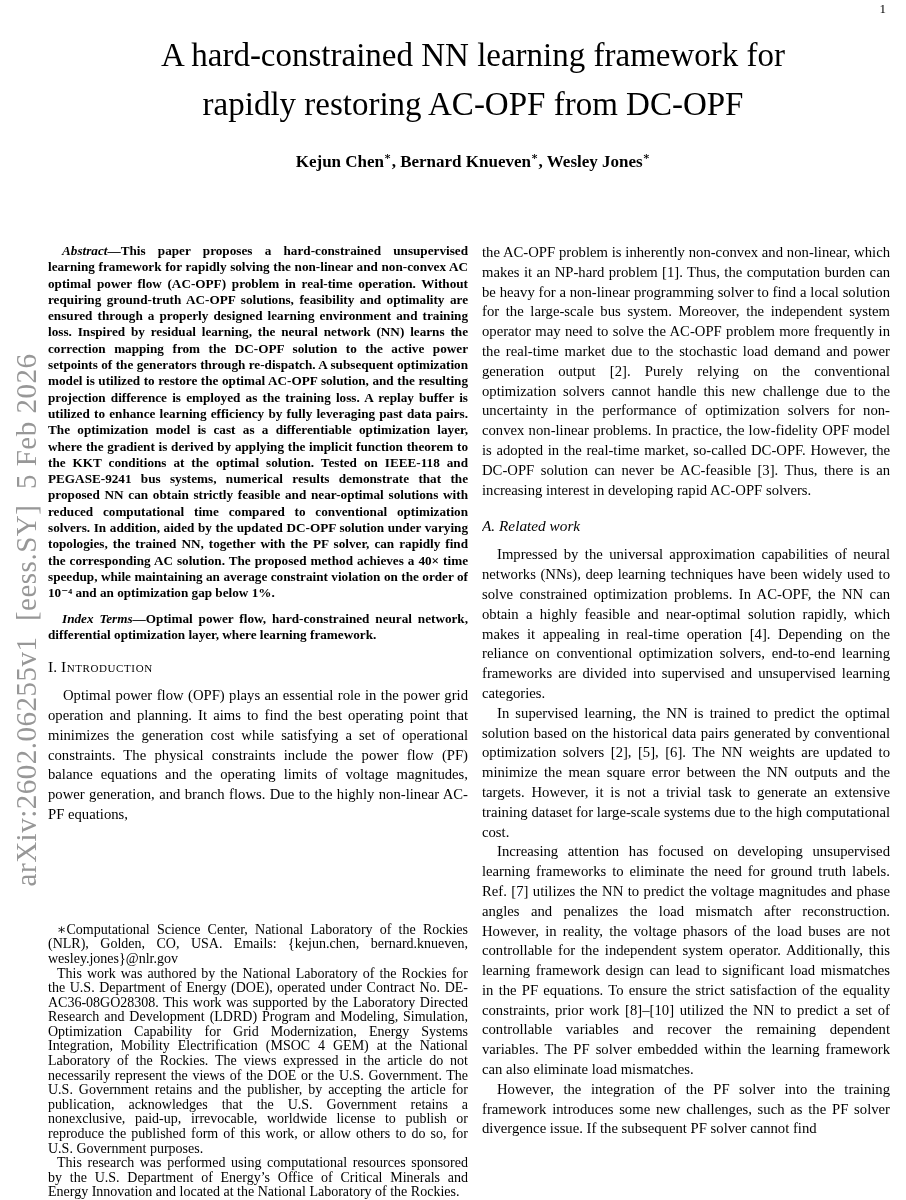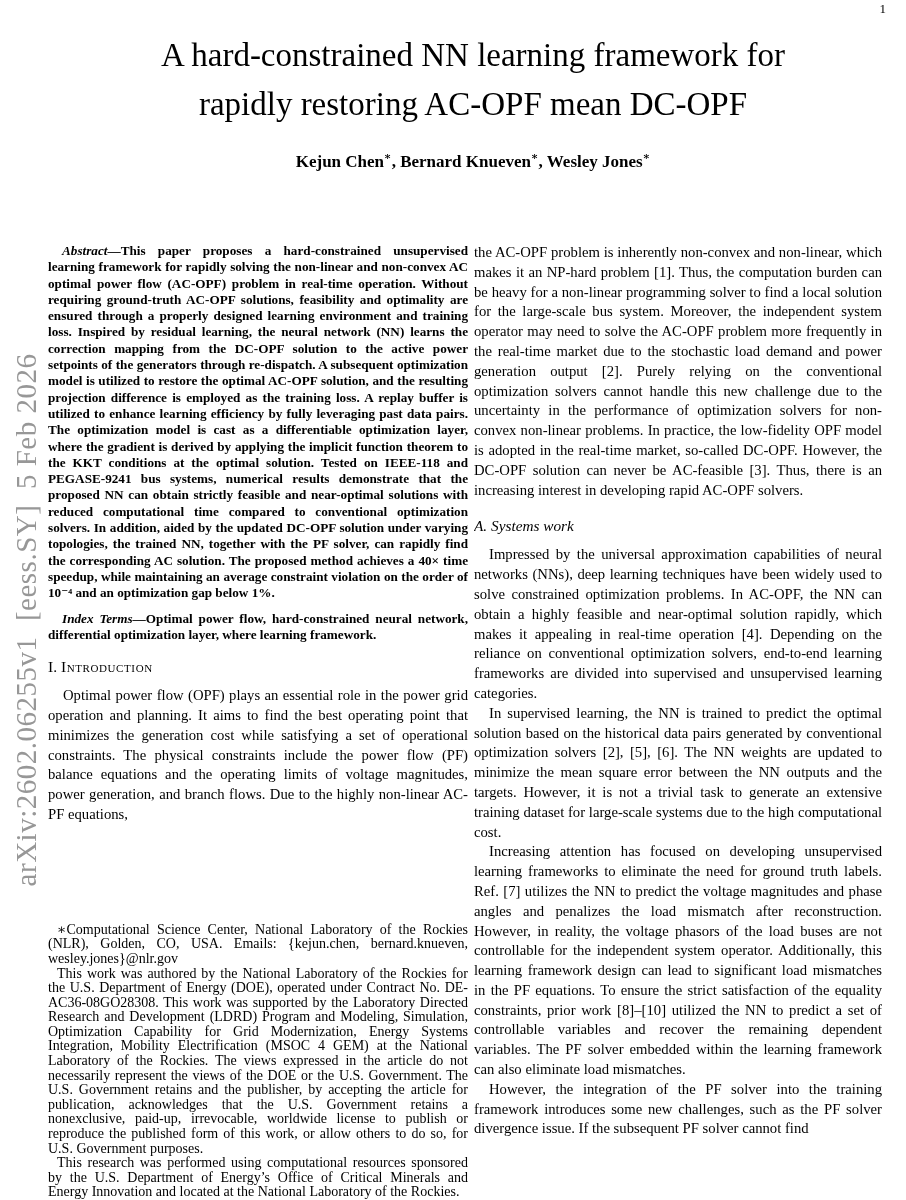--- a/index.html
+++ b/index.html
@@ -43,21 +43,21 @@
     display:flex;
     overflow:hidden;
   }
   .col-left {
     width:420px; flex:0 0 420px;
     display:flex; flex-direction:column;
     overflow:hidden;
   }
   .col-right {
     width:408px; flex:0 0 408px;
-    margin-left:6px;
+    margin-left:14px;
     overflow:hidden;
   }
   .abstract, .index-terms {
     font-size:13.2px; line-height:16.3px;
     font-weight:bold;
     text-align:justify;
     text-indent:14px;
   }
   .index-terms { margin-top:9px; }
   .lead-label { font-style:italic; }
@@ -88,21 +88,21 @@
 </head>
 <body>
 
 <div class="page">
 
   <div class="page-number">1</div>
 
   <div class="arxiv-banner">arXiv:2602.06255v1  [eess.SY]  5 Feb 2026</div>
 
   <div class="header">
-    <h1 class="title"><span>A hard-constrained NN learning framework for</span><br><span>rapidly restoring AC-OPF mean DC-OPF</span></h1>
+    <h1 class="title"><span>A hard-constrained NN learning framework for</span><br><span>rapidly restoring AC-OPF from DC-OPF</span></h1>
     <div class="authors">
       <span><span>Kejun Chen</span><sup>∗</sup><span>,</span></span>
       <span><span>Bernard Knueven</span><sup>∗</sup><span>,</span></span>
       <span><span>Wesley Jones</span><sup>∗</sup><span></span></span>
     </div>
   </div>
 
   <div class="columns">
 
     <div class="col-left">
@@ -117,21 +117,21 @@
       <div class="footnotes">
         <p>∗Computational Science Center, National Laboratory of the Rockies (NLR), Golden, CO, USA. Emails: {kejun.chen, bernard.knueven, wesley.jones}@nlr.gov</p>
         <p>This work was authored by the National Laboratory of the Rockies for the U.S. Department of Energy (DOE), operated under Contract No. DE-AC36-08GO28308. This work was supported by the Laboratory Directed Research and Development (LDRD) Program and Modeling, Simulation, Optimization Capability for Grid Modernization, Energy Systems Integration, Mobility Electrification (MSOC 4 GEM) at the National Laboratory of the Rockies. The views expressed in the article do not necessarily represent the views of the DOE or the U.S. Government. The U.S. Government retains and the publisher, by accepting the article for publication, acknowledges that the U.S. Government retains a nonexclusive, paid-up, irrevocable, worldwide license to publish or reproduce the published form of this work, or allow others to do so, for U.S. Government purposes.</p>
         <p>This research was performed using computational resources sponsored by the U.S. Department of Energy’s Office of Critical Minerals and Energy Innovation and located at the National Laboratory of the Rockies.</p>
       </div>
     </div>
 
     <div class="col-right">
       <p class="body-par no-indent">the AC-OPF problem is inherently non-convex and non-linear, which makes it an NP-hard problem [1]. Thus, the computation burden can be heavy for a non-linear programming solver to find a local solution for the large-scale bus system. Moreover, the independent system operator may need to solve the AC-OPF problem more frequently in the real-time market due to the stochastic load demand and power generation output [2]. Purely relying on the conventional optimization solvers cannot handle this new challenge due to the uncertainty in the performance of optimization solvers for non-convex non-linear problems. In practice, the low-fidelity OPF model is adopted in the real-time market, so-called DC-OPF. However, the DC-OPF solution can never be AC-feasible [3]. Thus, there is an increasing interest in developing rapid AC-OPF solvers.</p>
 
-      <h3 class="subsec-heading"><span>A.</span> <span>Systems work</span></h3>
+      <h3 class="subsec-heading"><span>A.</span> <span>Related work</span></h3>
 
       <p class="body-par">Impressed by the universal approximation capabilities of neural networks (NNs), deep learning techniques have been widely used to solve constrained optimization problems. In AC-OPF, the NN can obtain a highly feasible and near-optimal solution rapidly, which makes it appealing in real-time operation [4]. Depending on the reliance on conventional optimization solvers, end-to-end learning frameworks are divided into supervised and unsupervised learning categories.</p>
       <p class="body-par">In supervised learning, the NN is trained to predict the optimal solution based on the historical data pairs generated by conventional optimization solvers [2], [5], [6]. The NN weights are updated to minimize the mean square error between the NN outputs and the targets. However, it is not a trivial task to generate an extensive training dataset for large-scale systems due to the high computational cost.</p>
       <p class="body-par">Increasing attention has focused on developing unsupervised learning frameworks to eliminate the need for ground truth labels. Ref. [7] utilizes the NN to predict the voltage magnitudes and phase angles and penalizes the load mismatch after reconstruction. However, in reality, the voltage phasors of the load buses are not controllable for the independent system operator. Additionally, this learning framework design can lead to significant load mismatches in the PF equations. To ensure the strict satisfaction of the equality constraints, prior work [8]–[10] utilized the NN to predict a set of controllable variables and recover the remaining dependent variables. The PF solver embedded within the learning framework can also eliminate load mismatches.</p>
       <p class="body-par">However, the integration of the PF solver into the training framework introduces some new challenges, such as the PF solver divergence issue. If the subsequent PF solver cannot find</p>
     </div>
 
   </div>
 
 </div>

